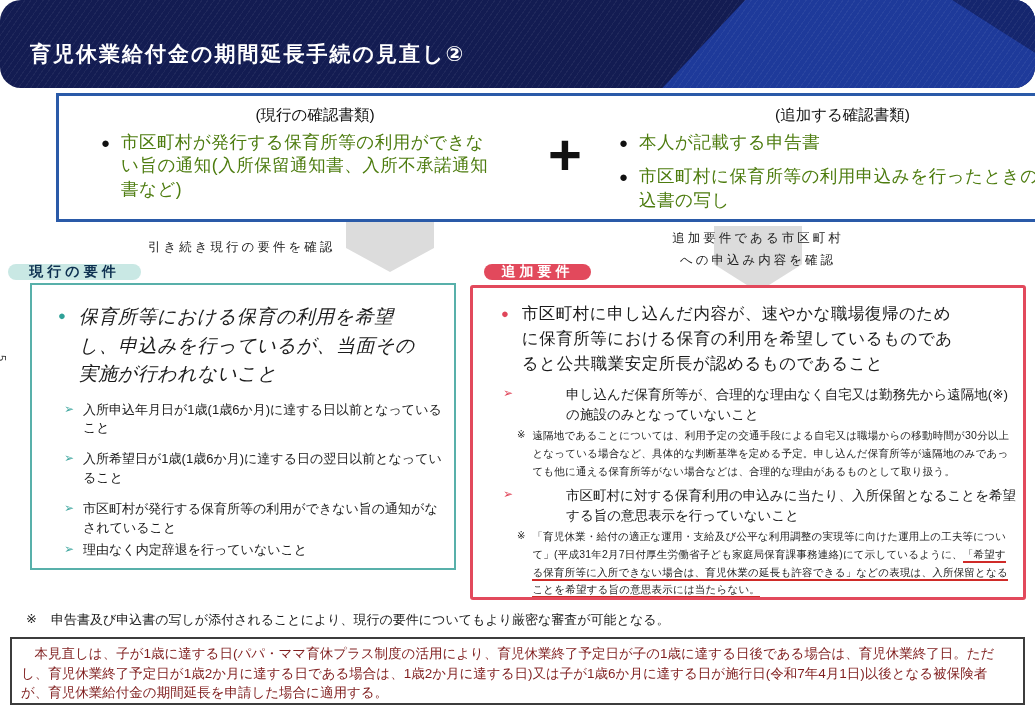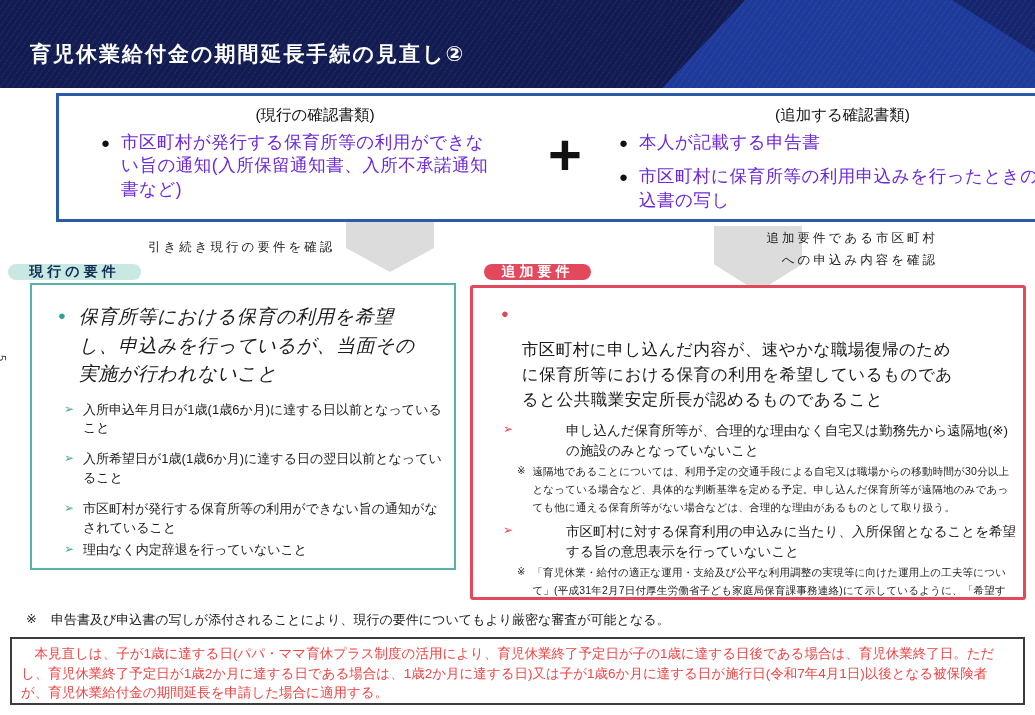--- a/index.html
+++ b/index.html
@@ -6,74 +6,74 @@
   html,body { width:1035px; height:715px; }
   body {
     position:relative;
     background:#ffffff;
     font-family:"Liberation Sans","DejaVu Sans",sans-serif;
     color:#151515;
     overflow:hidden;
   }
 
   
-  .header { position:absolute; left:0; top:0; width:1035px; height:88px; background:#131c52; overflow:hidden; }
+  .header { position:absolute; left:0; top:0; width:1035px; height:88px; background:#131c52; overflow:hidden;border-radius:21px; }
   .header .band1 { position:absolute; inset:0; background:#1e3a9a;
     clip-path:polygon(64% 100%, 72% 0, 100% 0, 100% 100%); }
   .header .band2 { position:absolute; inset:0; background:#15266e;
     clip-path:polygon(92% 0, 100% 0, 100% 60%); }
   .header .hatch { position:absolute; inset:0;
     background:repeating-linear-gradient(125deg, rgba(255,255,255,0.05) 0 1px, transparent 1px 5px); }
   .page-title { position:absolute; left:30px; top:40px; font-size:21px; font-weight:bold;
     color:#ffffff; letter-spacing:2px; }
 
   
   .docbox { position:absolute; left:8px; top:93px; width:1019px; height:129px;
     border:3px solid #2a5aa8; background:#fff; display:flex;margin-left:48px; }
   .doc-col-left { width:470px; padding:9px 0 0 42px; }
   .doc-col-right { flex:1; padding:9px 6px 0 18px; }
   .doc-heading { text-align:center; font-size:15.5px; color:#111; margin-bottom:5px; }
   .doc-item { display:flex; margin-bottom:11px; }
   .doc-item .m { width:20px; font-size:15px; padding-top:3px; color:#111; }
-  .doc-item .t { font-size:17.5px; line-height:1.33; letter-spacing:0.5px; color:#6d28d9; }
+  .doc-item .t { font-size:17.5px; line-height:1.33; letter-spacing:0.5px; color:#4d7c0f; }
   .doc-col-left  .doc-item .t { max-width:378px; }
   .doc-col-right .doc-item .t { max-width:418px; }
   .plus { width:72px; display:flex; align-items:center; justify-content:center;
     font-size:58px; font-weight:700; color:#111; padding-bottom:6px; }
 
   
   .gray-arrow { position:absolute; background:#dcdcdc; z-index:1; }
   .arrow-left  { left:346px; top:222px; width:88px; height:50px;
     clip-path:polygon(0 0,100% 0,100% 52%,50% 100%,0 52%); }
   .arrow-right { left:714px; top:226px; width:88px; height:66px;
     clip-path:polygon(0 0,100% 0,100% 58%,50% 100%,0 58%); }
   .flow-label { position:absolute; z-index:2; font-size:12.5px; color:#1d1d1d; letter-spacing:3px; }
   .flow-label-left  { left:148px; top:239px; }
-  .flow-label-right { left:638px; top:228px; width:300px; text-align:right; line-height:1.75; }
+  .flow-label-right { left:608px; top:228px; width:300px; text-align:center; line-height:1.75; }
 
   
   .tab { position:absolute; height:16px; border-radius:8px; display:flex; align-items:center;
     justify-content:center; font-size:14px; font-weight:bold; letter-spacing:4px; z-index:3; }
   .tab-left  { left:8px;  top:264px; width:133px; background:#c9e8e4; color:#0d3050; }
   .tab-right { left:459px; top:264px; width:107px; background:#e2495c; color:#ffffff;margin-left:25px; }
 
   
   .reqbox { position:absolute; background:#fff; overflow:hidden; z-index:2; }
   .box-left  { left:30px;  top:283px; width:426px; height:287px; border:2px solid #58b0aa; }
   .box-right { left:470px; top:285px; width:556px; height:315px; border:3px solid #e2495c; border-radius:3px; }
 
   .main-bullet { display:flex; gap:13px; }
   .box-left  .main-bullet { margin:18px 10px 12px 26px; }
   .box-right .main-bullet { margin:13px 8px 10px 28px; }
   .main-bullet .m { font-size:13px; padding-top:5px; }
   .box-left  .main-bullet .m { color:#2fa198; }
   .box-right .main-bullet .m { color:#e0465a; }
   .main-bullet .t { line-height:1.5; letter-spacing:0.5px; color:#1b1b1b; }
   .box-left  .main-bullet .t { font-size:19px; max-width:342px;font-style:italic; }
-  .box-right .main-bullet .t { font-size:16.5px; max-width:444px;margin-top:36px; }
+  .box-right .main-bullet .t { font-size:16.5px; max-width:444px; }
 
   .sub-item { display:flex; gap:9px; }
   .box-left  .sub-item { margin:0 8px 3px 32px; }
   .box-right .sub-item { margin:0 6px 3px 30px; }
   .sub-item .m { font-size:12px; padding-top:1px; }
   .box-left  .sub-item .m { color:#44a9a2; }
   .box-right .sub-item .m { color:#e0465a; }
   .sub-item .t { line-height:1.45; color:#1b1b1b; }
   .box-left  .sub-item .t { font-size:13px; }
   .box-right .sub-item .t { font-size:13.5px;margin-left:44px; }
@@ -84,21 +84,21 @@
   .note .t { font-size:10.5px; line-height:1.68; color:#222; letter-spacing:0.2px; }
   .redline { border-bottom:2.5px solid #cf2b28; padding-bottom:1px; }
 
   
   .pageno { position:absolute; left:-1px; top:352px; font-size:11px; color:#333;
     transform:rotate(90deg); }
   .footnote { position:absolute; left:26px; top:611px; display:flex; gap:14px;
     font-size:13px; color:#1b1b1b; z-index:1; }
   .bottombox { position:absolute; left:10px; top:637px; width:1015px; height:68px;
     border:2px solid #3c3c3c; background:#fff; padding:5px 9px; }
-  .bottombox p { font-size:13.5px; line-height:1.45; color:#ef4444; text-indent:1em; }
+  .bottombox p { font-size:13.5px; line-height:1.45; color:#7f1d1d; text-indent:1em; }
 </style>
 </head>
 <body>
 
 <div class="header">
   <div class="band1"></div>
   <div class="band2"></div>
   <div class="hatch"></div>
   <div class="page-title">育児休業給付金の期間延長手続の見直し②</div>
 </div>

